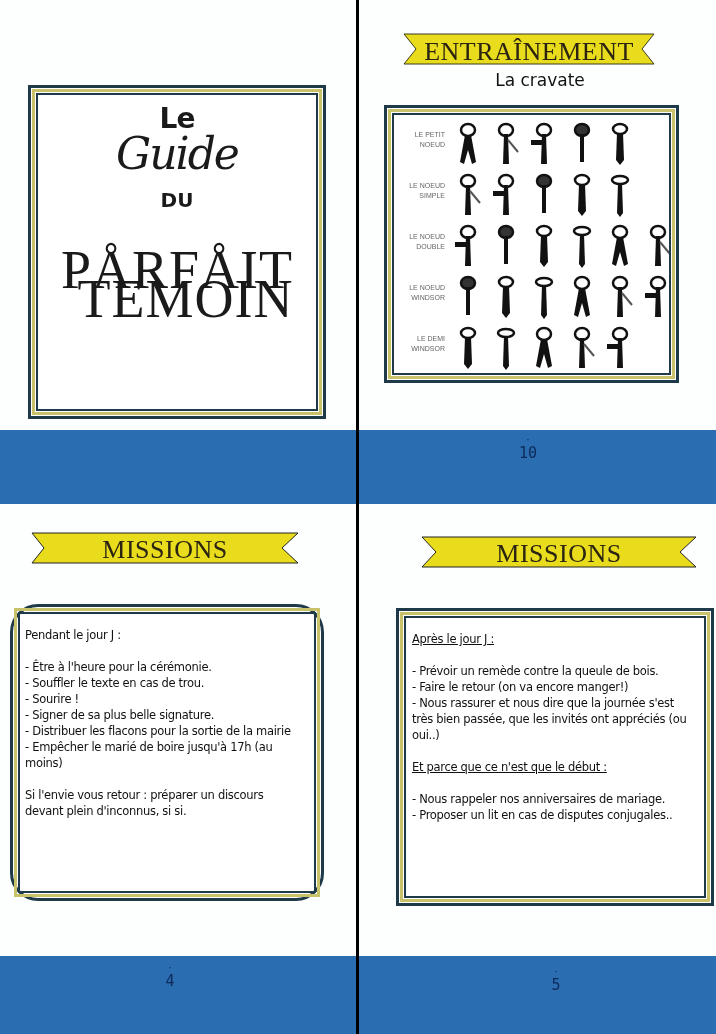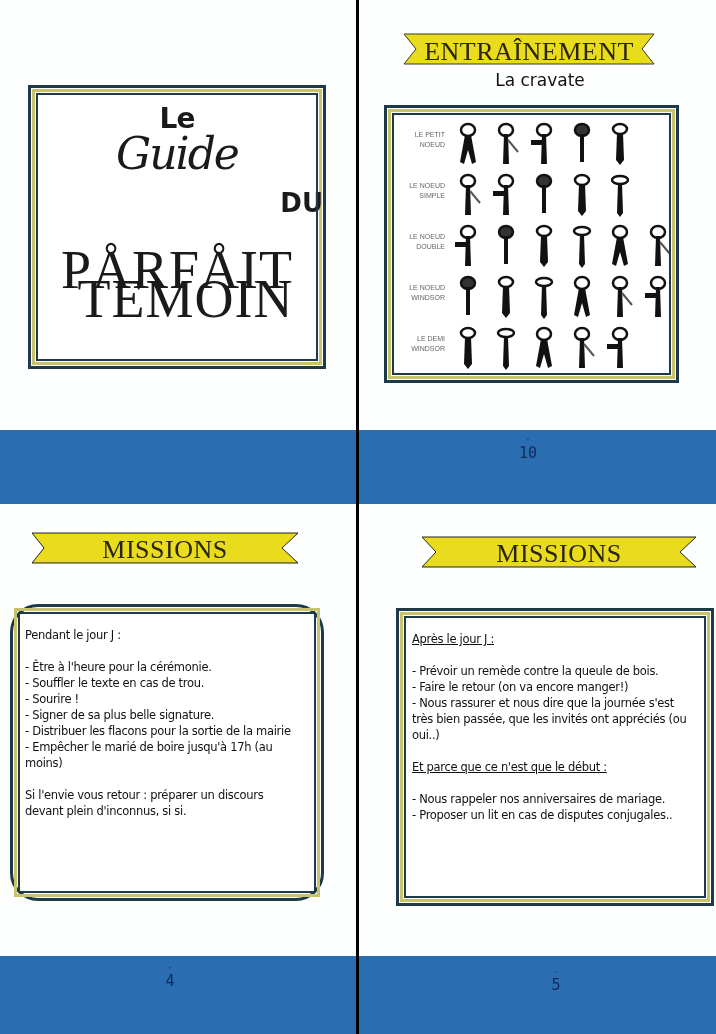--- a/index.html
+++ b/index.html
@@ -22,21 +22,21 @@
 
     
     .banner { position: absolute; height: 32px; }
     .banner svg { position: absolute; left: 0; top: 0; }
     .banner .btext { position: absolute; left: 0; right: 0; top: 4px; text-align: center; font-family: "Liberation Serif", serif; font-size: 26px; letter-spacing: 0.5px; color: #2b2410; }
 
     
     .cover-inner { position: absolute; inset: 0; text-align: center; font-family: "Liberation Serif", serif; color: #1a1a1a; }
     .cover-le { position: absolute; left: 0; right: 0; top: 14px; font-family: "DejaVu Sans", sans-serif; font-weight: bold; font-size: 28px; letter-spacing: -1px; }
     .cover-guide { position: absolute; left: 0; right: 0; top: 40px; font-family: "DejaVu Serif", serif; font-style: italic; font-size: 44px; letter-spacing: -2px; }
-    .cover-du { position: absolute; left: 0; right: 0; top: 100px; font-family: "DejaVu Sans", sans-serif; font-weight: bold; font-size: 26px; text-align: right; }
+    .cover-du { position: absolute; left: 0; right: 0; top: 100px; font-family: "DejaVu Sans", sans-serif; font-weight: bold; font-size: 20px; }
     .cover-parfait { position: absolute; left: 0; right: 0; top: 128px; font-size: 54px; letter-spacing: 1px; margin-top: 23px; }
     .cover-temoin { position: absolute; left: 17px; right: 0; top: 180px; font-size: 54px; letter-spacing: 1px; }
 
     .subtitle { position: absolute; left: 440px; width: 200px; top: 70px; text-align: center; font-size: 17px; color: #111; }
 
     
     .tie-row { position: absolute; left: 10px; right: 10px; height: 50px; }
     .tie-label { position: absolute; left: 0; width: 48px; top: 8px; font-family: "Liberation Sans", sans-serif; font-size: 7px; line-height: 10px; text-align: right; color: #666; text-transform: uppercase; }
     .tie-steps { position: absolute; left: 58px; top: 0; display: flex; gap: 12px; }
     .tie-step { width: 26px; height: 44px; position: relative; }
@@ -49,21 +49,21 @@
     .mtext .line { display: block; }
   </style>
 </head>
 <body>
 
 <div class="vdivider"></div>
 
 <div class="blueband band-top"></div>
 <div class="blueband band-bottom"></div>
 
-<div class="frame" style="left:28px; top:85px; width:298px; height:284px;">
+<div class="frame" style="left:28px; top:85px; width:298px; height:334px;">
   <div class="cover-inner">
     <div class="cover-le">Le</div>
     <div class="cover-guide">Guide</div>
     <div class="cover-du">DU</div>
     <div class="cover-parfait">PÅRFÅIT</div>
     <div class="cover-temoin">TEMOIN</div>
   </div>
 </div>
 
 <div class="banner" style="left:402px; top:33px; width:254px;">

